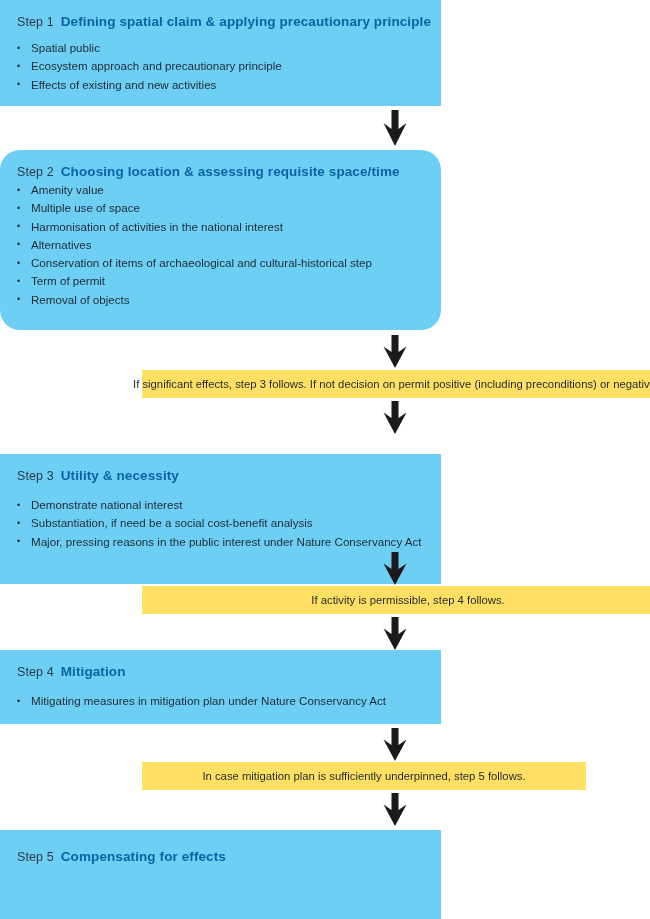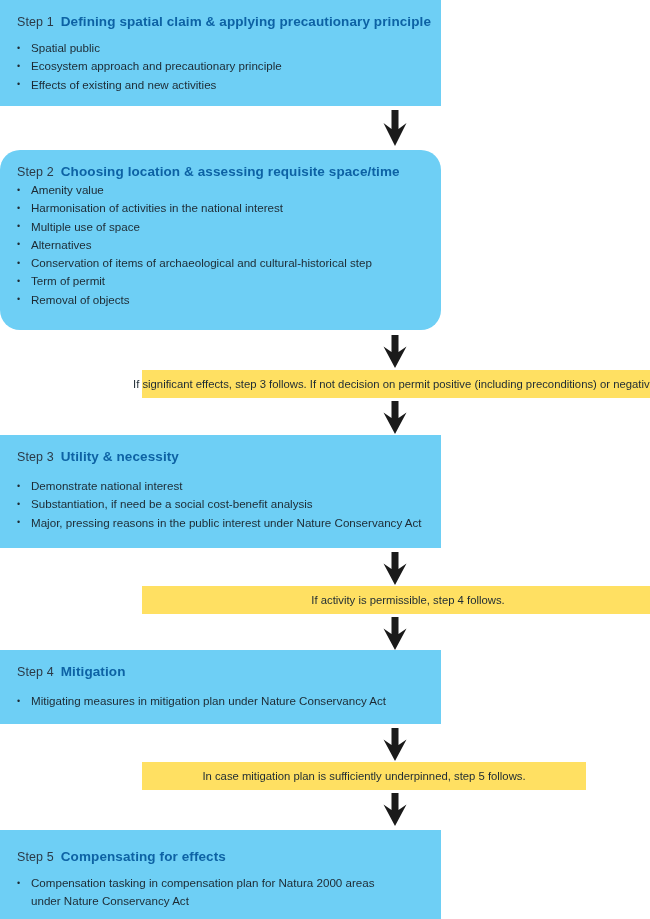--- a/index.html
+++ b/index.html
@@ -118,22 +118,22 @@
       <path d="M9.5 0 H16.5 V19 L24.5 13 L13 36 L1.5 13 L9.5 19 Z" fill="#1a1a1a"></path>
     </svg>
   </div>
 
   <div class="step-box" style="top:150px; height:180px;border-radius:20px;">
     <div class="step-head">
       <span class="step-num">Step 2</span><span class="step-title">Choosing location &amp; assessing requisite space/time</span>
     </div>
     <ul class="bullets" style="top:31px;">
       <li>Amenity value</li>
+      <li>Multiple use of space</li>
       <li>Harmonisation of activities in the national interest</li>
-      <li>Multiple use of space</li>
       <li>Alternatives</li>
       <li>Conservation of items of archaeological and cultural-historical step</li>
       <li>Term of permit</li>
       <li>Removal of objects</li>
     </ul>
   </div>
 
   <div class="arrow" style="left:382px; top:335px; height:33px;">
     <svg viewBox="0 0 26 33" width="26" height="33" aria-hidden="true">
       <path d="M9.5 0 H16.5 V17 L24.5 11.5 L13 33 L1.5 11.5 L9.5 17 Z" fill="#1a1a1a"></path>
@@ -143,21 +143,21 @@
   <div class="banner" style="left:142px; top:370px; width:508px; height:28px;">
     <span class="banner-text">If significant effects, step 3 follows. If not decision on permit positive (including preconditions) or negative.</span>
   </div>
 
   <div class="arrow" style="left:382px; top:401px; height:33px;">
     <svg viewBox="0 0 26 33" width="26" height="33" aria-hidden="true">
       <path d="M9.5 0 H16.5 V17 L24.5 11.5 L13 33 L1.5 11.5 L9.5 17 Z" fill="#1a1a1a"></path>
     </svg>
   </div>
 
-  <div class="step-box" style="top:435px; height:113px;">
+  <div class="step-box" style="top:454px; height:130px;">
     <div class="step-head">
       <span class="step-num">Step 3</span><span class="step-title">Utility &amp; necessity</span>
     </div>
     <ul class="bullets" style="top:42px;">
       <li>Demonstrate national interest</li>
       <li>Substantiation, if need be a social cost-benefit analysis</li>
       <li>Major, pressing reasons in the public interest under Nature Conservancy Act</li>
     </ul>
   </div>
 
@@ -199,18 +199,15 @@
   <div class="arrow" style="left:382px; top:793px; height:33px;">
     <svg viewBox="0 0 26 33" width="26" height="33" aria-hidden="true">
       <path d="M9.5 0 H16.5 V17 L24.5 11.5 L13 33 L1.5 11.5 L9.5 17 Z" fill="#1a1a1a"></path>
     </svg>
   </div>
 
   <div class="step-box" style="top:830px; height:89px;">
     <div class="step-head" style="top:18px;">
       <span class="step-num">Step 5</span><span class="step-title">Compensating for effects</span>
     </div>
-    <ul class="bullets" style="top:44px; right:55px;">
-      <li>Compensation tasking in compensation plan for Natura 2000 areas under Nature Conservancy Act</li>
-    </ul>
   </div>
 
 </div>
 
 </body></html>

